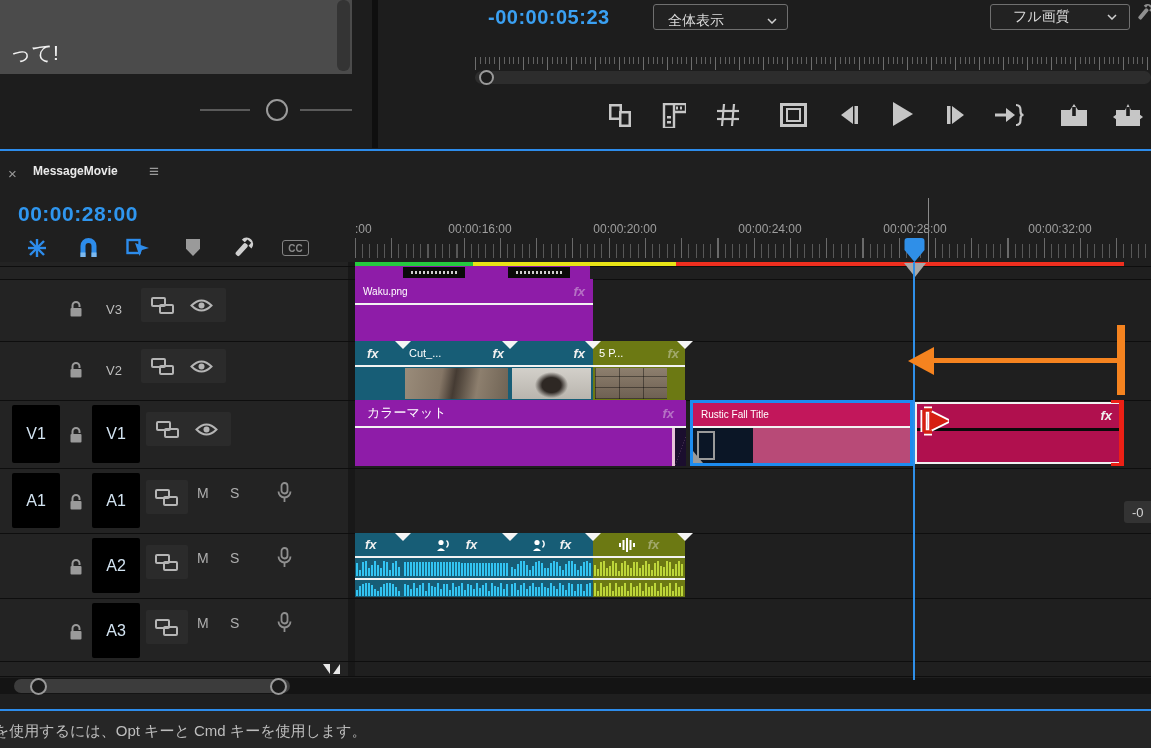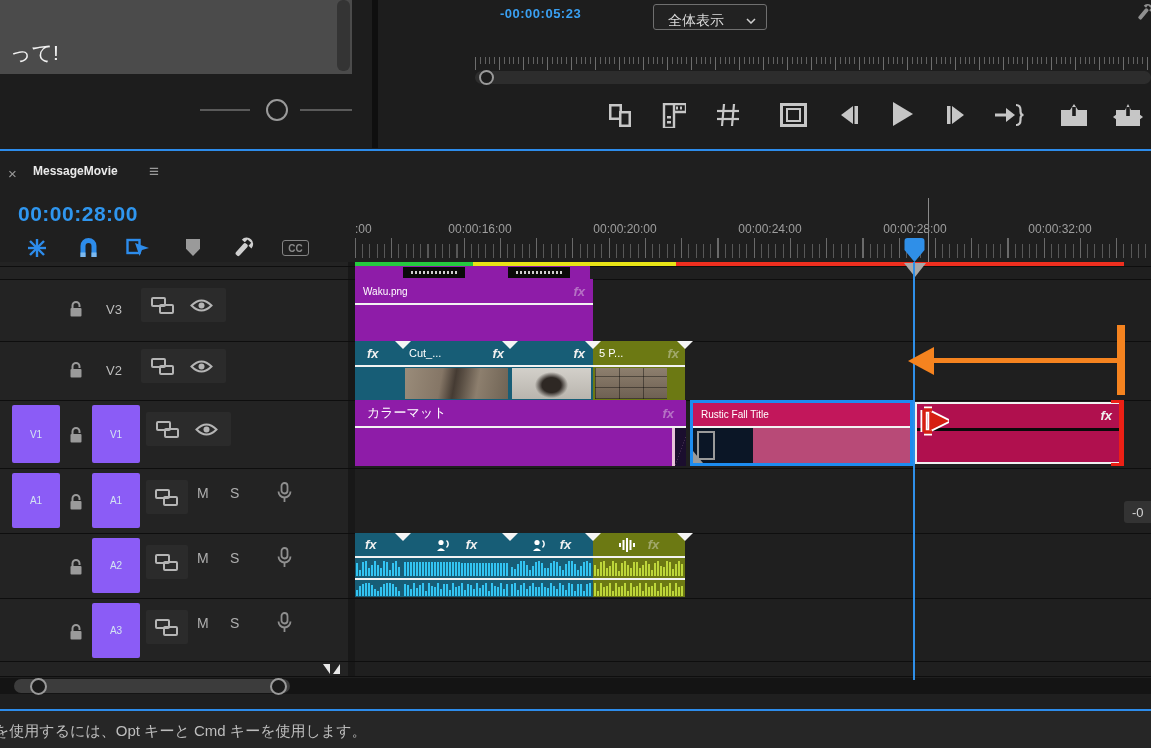--- a/index.html
+++ b/index.html
@@ -23,21 +23,21 @@
   .tl-med{background:repeating-linear-gradient(90deg,#6a6a6a 0 1px,transparent 1px 36.25px);}
   .pgm-scroll{background:#2d2d2d;border-radius:7px;}
   .circle-handle{border:2px solid #9a9a9a;border-radius:50%;background:#1d1d1d;box-sizing:border-box;}
   .ticon{display:flex;align-items:center;justify-content:center;}
   
   .blue-line{background:#2d8ceb;}
   .tabtext{font-weight:bold;font-size:12px;color:#eaeaea;}
   .dimtxt{color:#9a9a9a;}
   .rlabel{font-size:12px;color:#9e9e9e;text-align:center;}
   .hdr-panel{background:#2b2b2b;border-radius:2px;}
-  .trkbtn{background:#8b5cf6;border-radius:2px;color:#d3e4f2;font-size:10px;
+  .trkbtn{background:#000000;border-radius:2px;color:#d3e4f2;font-size:16px;
           display:flex;align-items:center;justify-content:center;}
   .trkname{font-size:13px;color:#bdbdbd;}
   .msl{font-size:14px;color:#aeaeae;}
   .cc-badge{border:1.5px solid #848484;border-radius:3px;color:#8a8a8a;font-size:10px;font-weight:bold;
             display:flex;align-items:center;justify-content:center;box-sizing:border-box;}
   .clip{position:absolute;box-sizing:border-box;overflow:hidden;}
   .clip-bar{position:relative;height:24px;display:flex;align-items:center;padding:0 8px;box-sizing:border-box;}
   .clip-label{font-size:10px;color:#fff;white-space:nowrap;overflow:hidden;}
   .fx{font-style:italic;font-weight:bold;font-size:13px;color:#f0f0f0;margin-left:auto;}
   .fx.dim{opacity:.4;}
@@ -59,23 +59,31 @@
 
   <div class="abs video-preview" style="left:0;top:0;width:352px;height:74px;">
     <div class="abs caption" style="left:10px;top:12px;margin-top:27px;">って!</div>
     <div class="abs pvscroll" style="left:337px;top:0;width:13px;height:71px;"></div>
   </div>
   <div class="abs slider-line" style="left:200px;top:109px;width:50px;"></div>
   <div class="abs slider-knob" style="left:266px;top:99px;width:22px;height:22px;"></div>
   <div class="abs slider-line" style="left:300px;top:109px;width:52px;"></div>
   <div class="abs" style="left:372px;top:0;width:6px;height:148px;background:#0f0f0f;"></div>
 
-  <div class="abs tc" style="left:500px;top:6px;font-size:13px;">-00:00:05:23</div>
-  <div class="abs dd" style="left:653px;top:4px;width:114px;height:26px;padding:8px 10px 0 14px;">
+  <div class="abs tc" style="left:488px;top:6px;font-size:20px;">-00:00:05:23</div>
+  <div class="abs dd" style="left:653px;top:4px;width:135px;height:26px;padding:8px 10px 0 14px;">
     <span>全体表示</span>
+    <span class="chev">
+      <svg width="10" height="6">
+          <polyline points="1,1 5,5 9,1" fill="none" stroke="#cfcfcf" stroke-width="1.5"></polyline>
+        </svg>
+    </span>
+  </div>
+  <div class="abs dd" style="left:990px;top:4px;width:140px;height:26px;padding:0 12px 0 22px;">
+    <span>フル画質</span>
     <span class="chev">
       <svg width="10" height="6">
           <polyline points="1,1 5,5 9,1" fill="none" stroke="#cfcfcf" stroke-width="1.5"></polyline>
         </svg>
     </span>
   </div>
   <div class="abs" style="left:1138px;top:2px;">
     <svg width="14" height="20" viewBox="0 0 14 20">
         <g transform="rotate(40 7 10)">
           <rect x="5" y="6" width="4" height="13" rx="1.5" fill="#8f8f8f"></rect>

